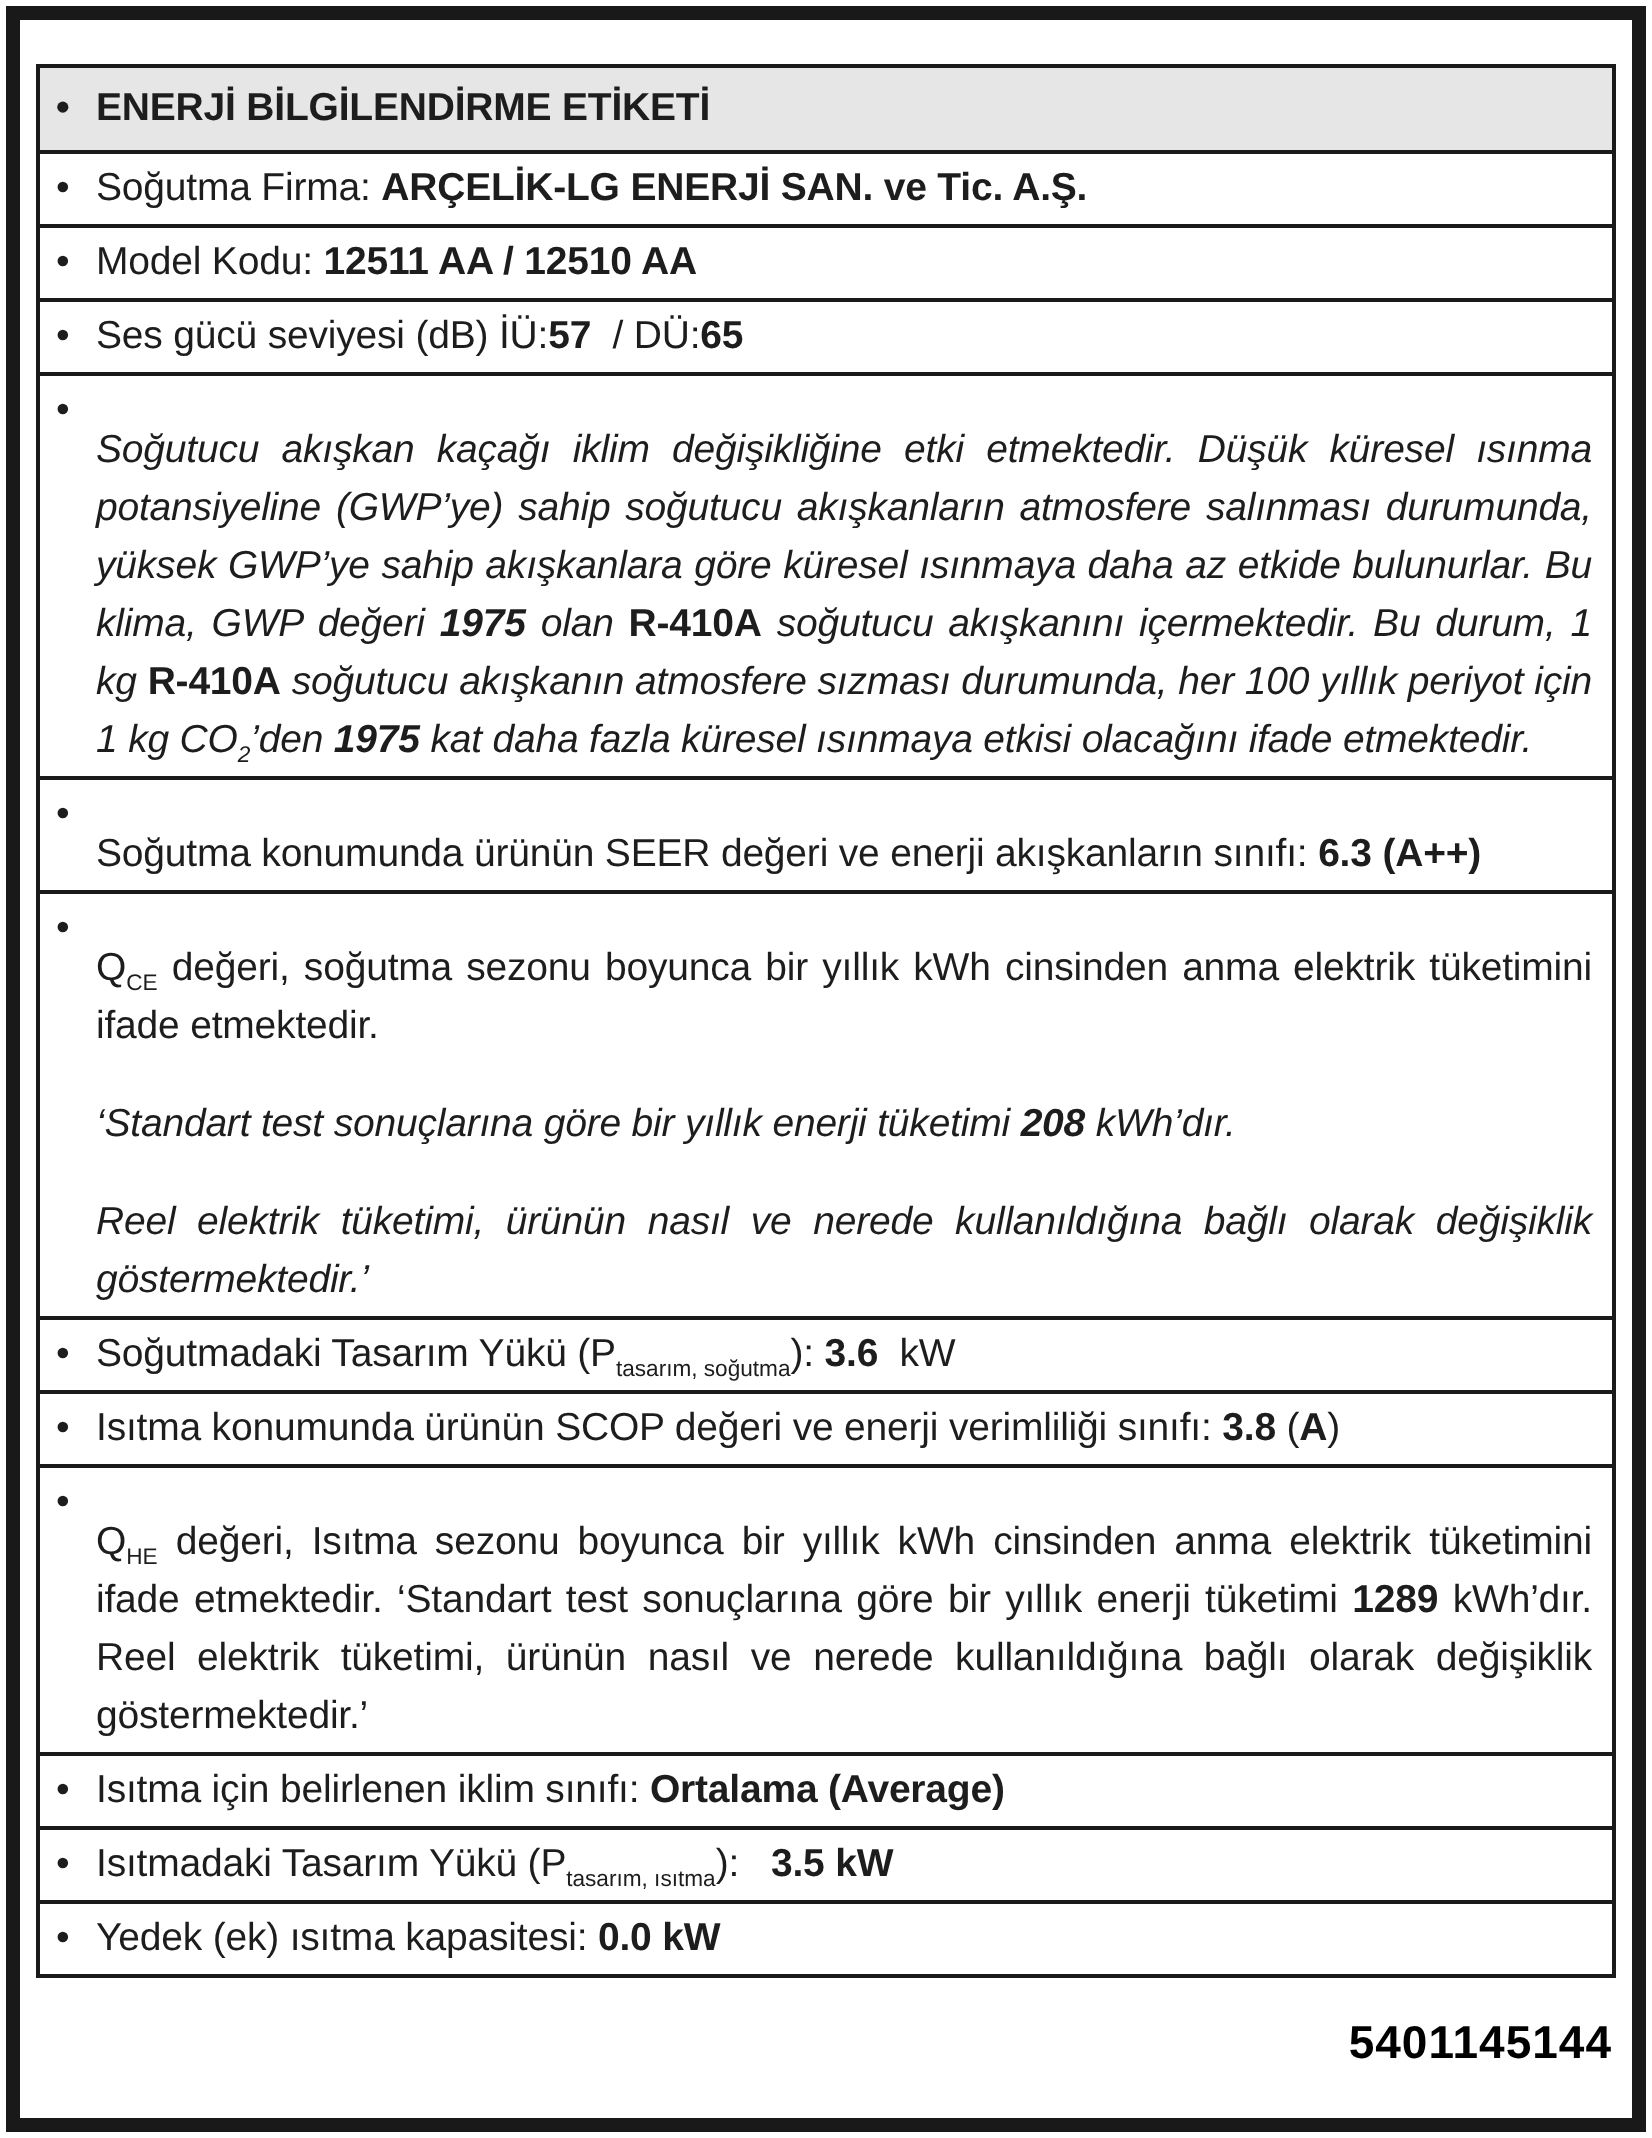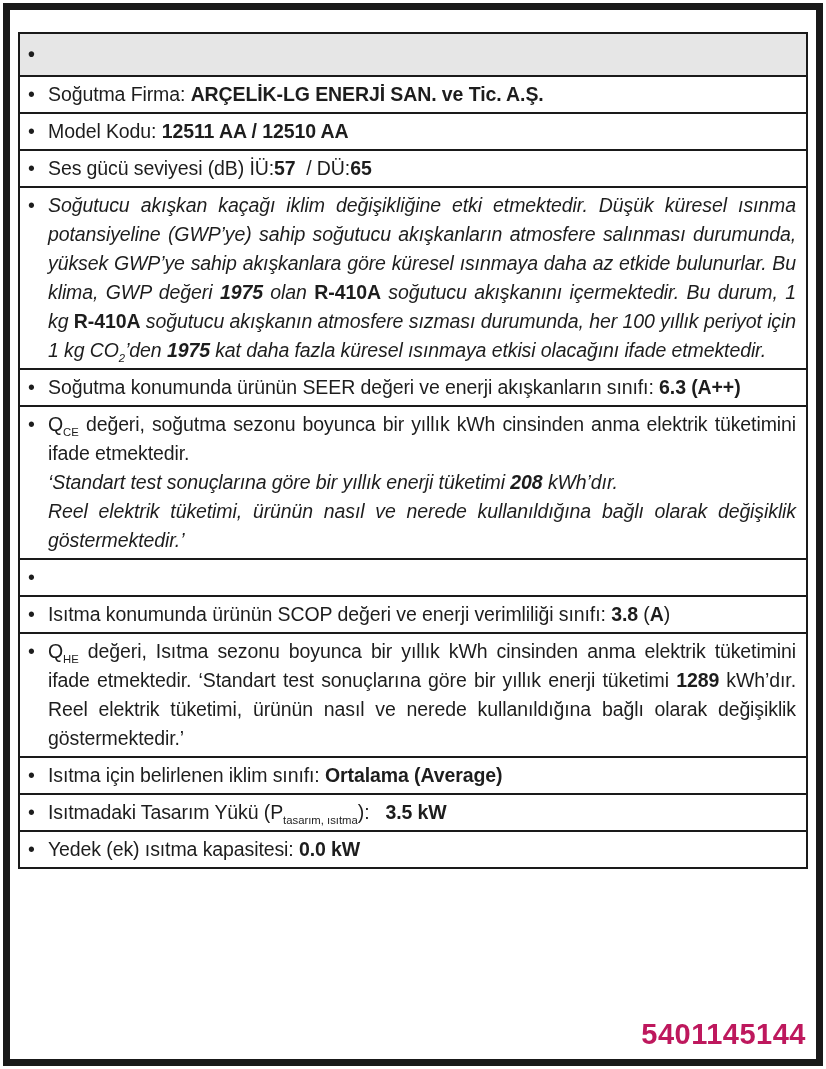--- a/index.html
+++ b/index.html
@@ -22,40 +22,43 @@
     padding:3px 10px 3px 8px;
     font-size:19.5px;line-height:29px;letter-spacing:-0.1px;
   }
   .row:last-child{border-bottom:none;}
   .row.header{background:#e6e6e6;padding-top:6px;padding-bottom:6px;}
   .bullet{
     flex:0 0 20px;width:20px;text-align:left;
     font-size:19.5px;line-height:29px;
   }
   .content{flex:1;min-width:0;}
-  .justify .para{text-align:justify;}
+  .justify .para{text-align:justify;margin-top:20px;}
   .para{margin:0;}
   .para.indent{text-indent:1.2em;}
   .b{font-weight:bold;}
   .i{font-style:italic;}
   .sub{font-size:0.58em;vertical-align:-0.45em;letter-spacing:0;line-height:0;}
   .doc-code{
-    position:absolute;right:10px;bottom:8px;
-    font-size:29px;font-weight:bold;letter-spacing:0.5px;color:#be185d;
+    position:absolute;right:10px;bottom:24px;
+    font-size:23px;font-weight:bold;letter-spacing:0.5px;color:#000000;
   }
 </style>
 </head>
 <body>
 
 <div class="frame">
 
   <div class="doc-table">
 
     <div class="row header">
       <span class="bullet b">•</span>
+      <div class="content">
+          <div class="para"><span class="b">ENERJİ BİLGİLENDİRME ETİKETİ</span></div>
+        </div>
     </div>
 
     <div class="row">
       <span class="bullet">•</span>
       <div class="content">
           <div class="para"><span>Soğutma Firma: </span><span class="b">ARÇELİK-LG ENERJİ SAN. ve Tic. A.Ş.</span></div>
         </div>
     </div>
 
     <div class="row">
@@ -90,20 +93,23 @@
       <span class="bullet">•</span>
       <div class="content">
           <div class="para"><span>Q</span><span class="sub">CE</span><span> değeri, soğutma sezonu boyunca bir yıllık kWh cinsinden anma elektrik tüketimini ifade etmektedir.</span></div>
           <div class="para"><span class="i">‘Standart test sonuçlarına göre bir yıllık enerji tüketimi </span><span class="b i">208</span><span class="i"> kWh’dır.</span></div>
           <div class="para"><span class="i">Reel elektrik tüketimi, ürünün nasıl ve nerede kullanıldığına bağlı olarak değişiklik göstermektedir.’</span></div>
         </div>
     </div>
 
     <div class="row">
       <span class="bullet">•</span>
+      <div class="content">
+          <div class="para"><span>Soğutmadaki Tasarım Yükü (P</span><span class="sub">tasarım, soğutma</span><span>): </span><span class="b">3.6</span><span>&nbsp;&nbsp;kW</span></div>
+        </div>
     </div>
 
     <div class="row">
       <span class="bullet">•</span>
       <div class="content">
           <div class="para"><span>Isıtma konumunda ürünün SCOP değeri ve enerji verimliliği sınıfı: </span><span class="b">3.8</span><span> (</span><span class="b">A</span><span>)</span></div>
         </div>
     </div>
 
     <div class="row justify">

